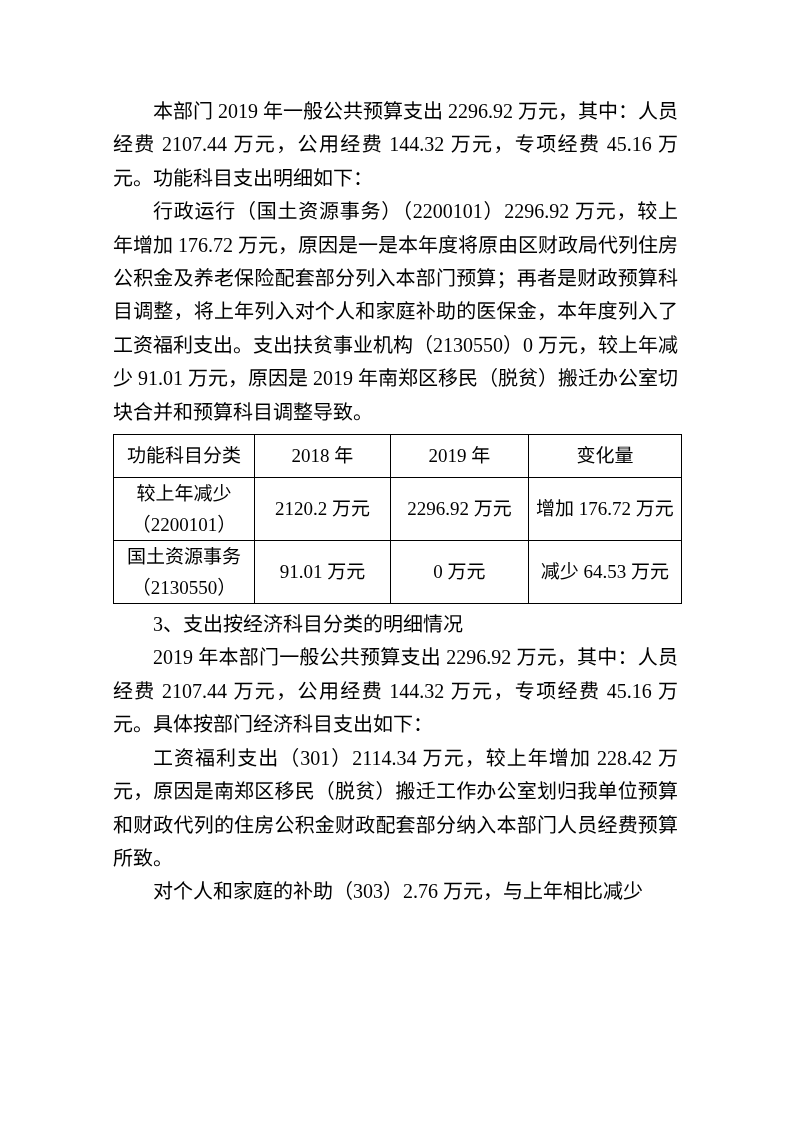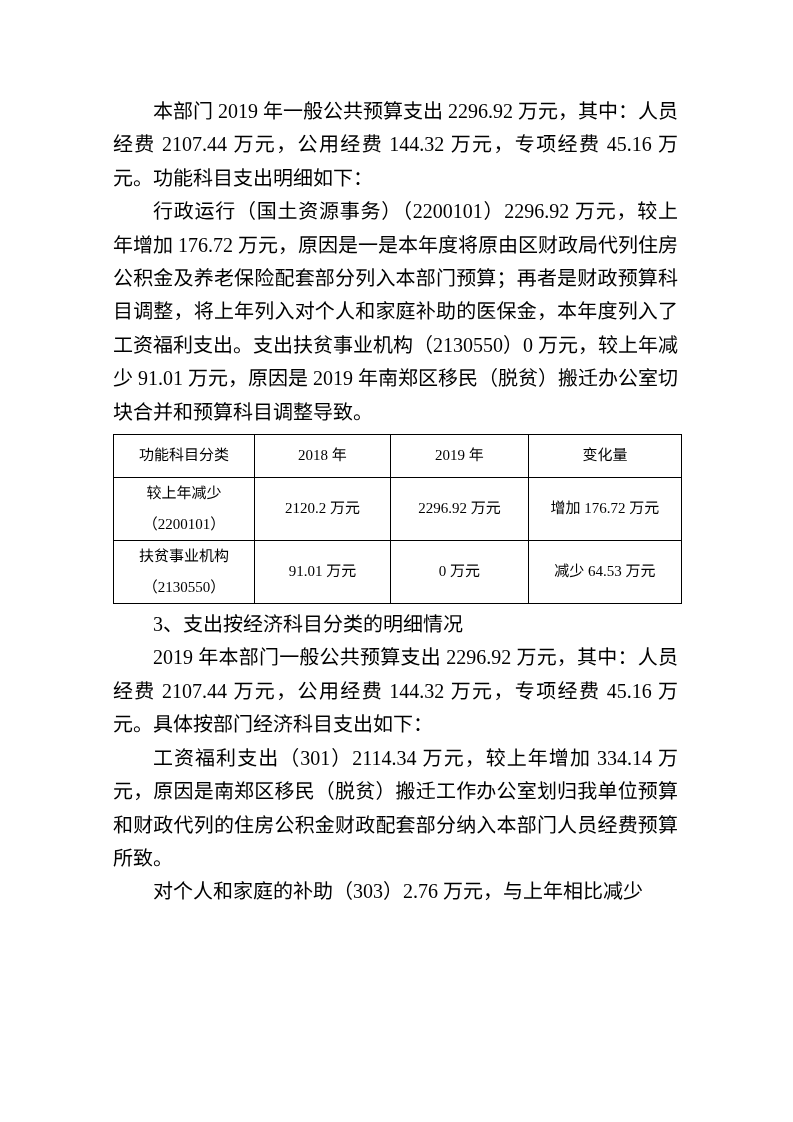--- a/index.html
+++ b/index.html
@@ -28,21 +28,21 @@
   }
   .content p {
     margin: 0;
     text-indent: 2em;
   }
   table.budget-table {
     border-collapse: collapse;
     table-layout: fixed;
     width: 554px;
     margin: 5px 0 4px 0;
-    font-size: 15px;
+    font-size: 19px;
     padding-left: 36px;
   }
   table.budget-table th,
   table.budget-table td {
     border: 1px solid #000000;
     text-align: center;
     vertical-align: middle;
     font-weight: normal;
     padding: 0 2px;
     white-space: nowrap;
@@ -96,36 +96,36 @@
           <td class="cat-cell">
             <div>较上年减少</div>
             <div>（2200101）</div>
           </td>
           <td>2120.2 万元</td>
           <td>2296.92 万元</td>
           <td>增加 176.72 万元</td>
         </tr>
         <tr>
           <td class="cat-cell">
-            <div>扶贫事业机构</div>
+            <div>国土资源事务</div>
             <div>（2130550）</div>
           </td>
           <td>91.01 万元</td>
           <td>0 万元</td>
           <td>减少 64.53 万元</td>
         </tr>
       </tbody>
     </table>
 
     <p>3、支出按经济科目分类的明细情况</p>
 
 
     <p>2019 年本部门一般公共预算支出 2296.92 万元，其中：人员经费 2107.44 万元，公用经费 144.32 万元，专项经费 45.16 万元。具体按部门经济科目支出如下：</p>
 
-    <p>工资福利支出（301）2114.34 万元，较上年增加 334.14 万元，原因是南郑区移民（脱贫）搬迁工作办公室划归我单位预算和财政代列的住房公积金财政配套部分纳入本部门人员经费预算所致。</p>
+    <p>工资福利支出（301）2114.34 万元，较上年增加 228.42 万元，原因是南郑区移民（脱贫）搬迁工作办公室划归我单位预算和财政代列的住房公积金财政配套部分纳入本部门人员经费预算所致。</p>
 
 
     <p>对个人和家庭的补助（303）2.76 万元，与上年相比减少</p>
 
   </div>
 
   <div class="page-number">4</div>
 </div>
 
 </body></html>

